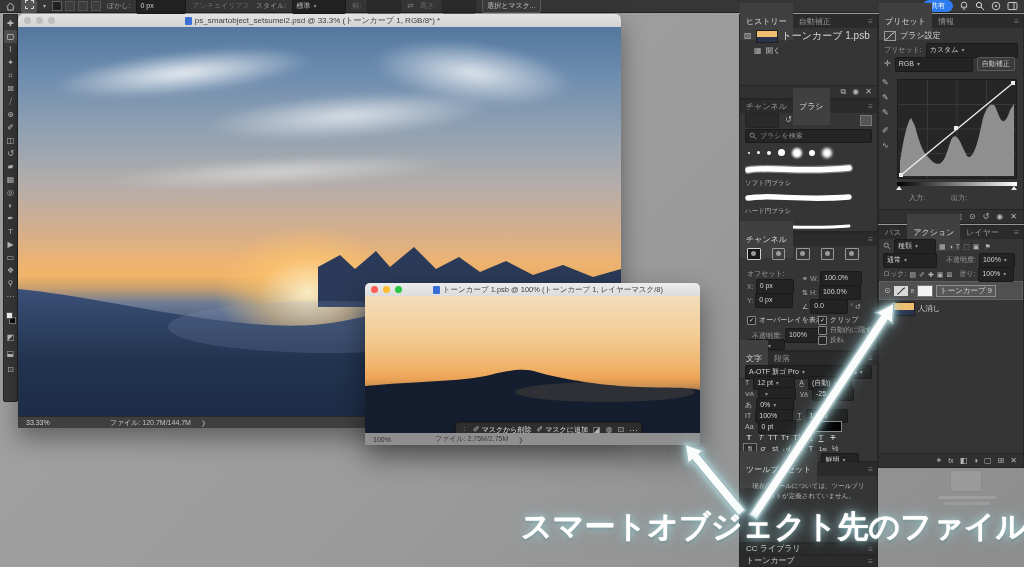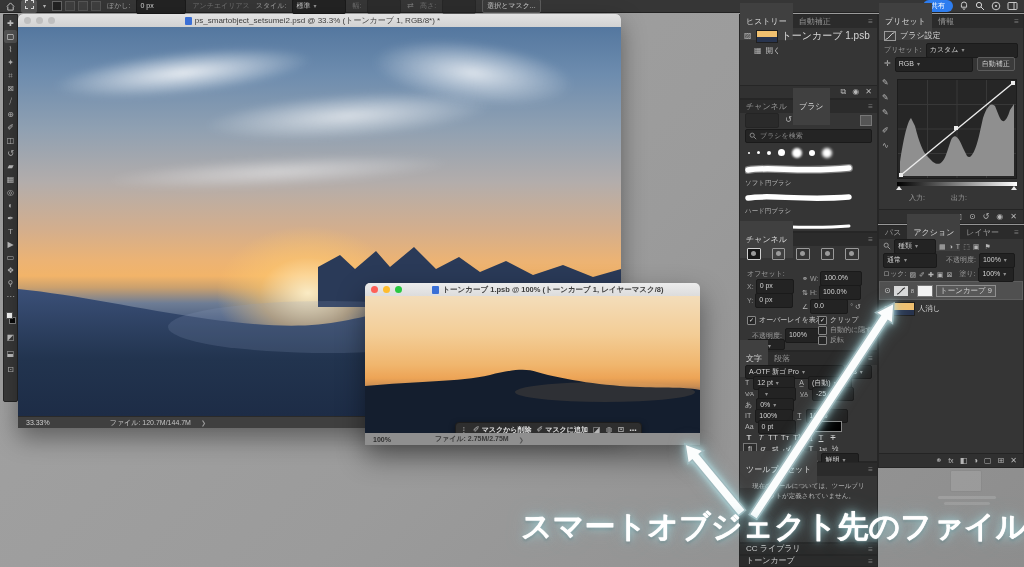--- a/index.html
+++ b/index.html
@@ -146,21 +146,21 @@
       </svg>
     </div>
     <div class="x f" style="left:0;top:402px;width:603px;height:12px;background:#3f3f3f;border-top:1px solid #2a2a2a;padding:0 8px;gap:10px;">
       <span style="font-size:7px;color:#d0d0d0;">33.33%</span>
       <span style="width:40px;"></span>
       <span style="font-size:7px;color:#c3c3c3;">ファイル: 120.7M/144.7M</span>
       <span style="font-size:6px;color:#9a9a9a;">❯</span>
     </div>
   </div>
 
-  <div class="x" style="left:365px;top:283px;width:335px;height:162px;border-radius:5px 5px 2px 2px;box-shadow:0 12px 28px rgba(0,0,0,.45);background:#8f8f8f;font-weight:bold;">
+  <div class="x" style="left:365px;top:283px;width:335px;height:162px;border-radius:5px 5px 2px 2px;box-shadow:0 12px 28px rgba(0,0,0,.45);background:#8f8f8f;">
     <div class="x f" style="left:0;top:0;width:335px;height:13px;background:linear-gradient(#ececec,#dcdcdc);border-radius:5px 5px 0 0;padding:0 6px;">
       <span class="tl" style="background:#ff5f57;"></span>
       <span class="tl" style="background:#febc2e;"></span>
       <span class="tl" style="background:#28c840;"></span>
       <span style="flex:1;"></span>
       <span class="doc-ic"></span>
       <span style="font-size:7.5px;color:#3d3d3d;white-space:nowrap;">トーンカーブ 1.psb @ 100% (トーンカーブ 1, レイヤーマスク/8)</span>
       <span style="flex:1.2;"></span>
     </div>
     <div class="x" style="left:0;top:13px;width:335px;height:137px;overflow:hidden;

